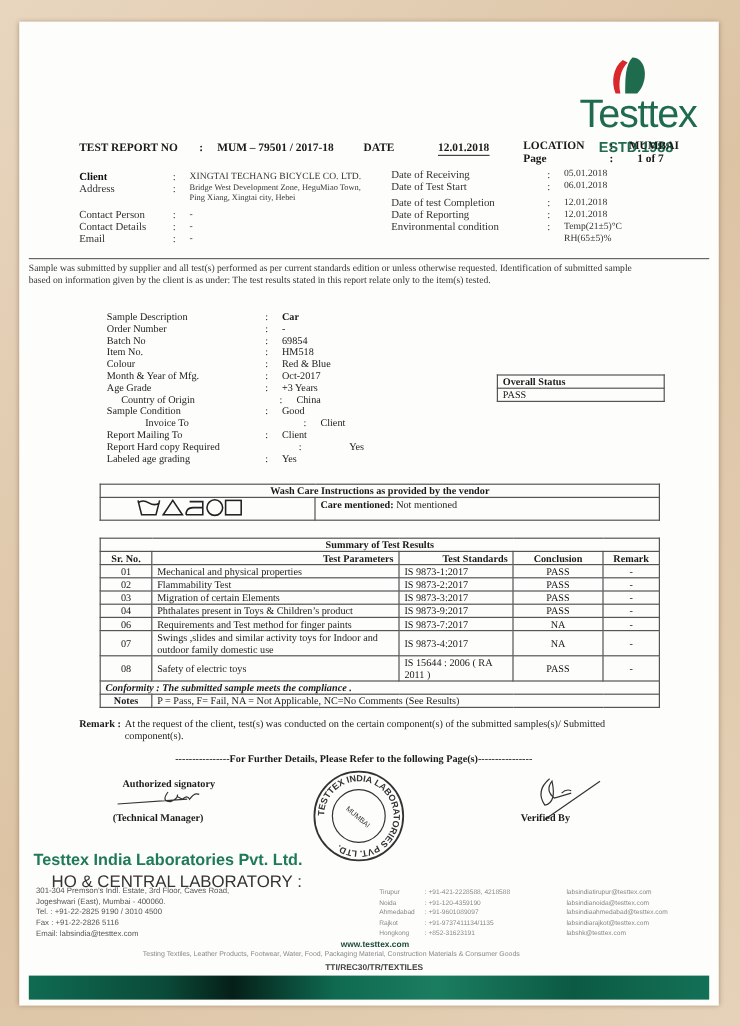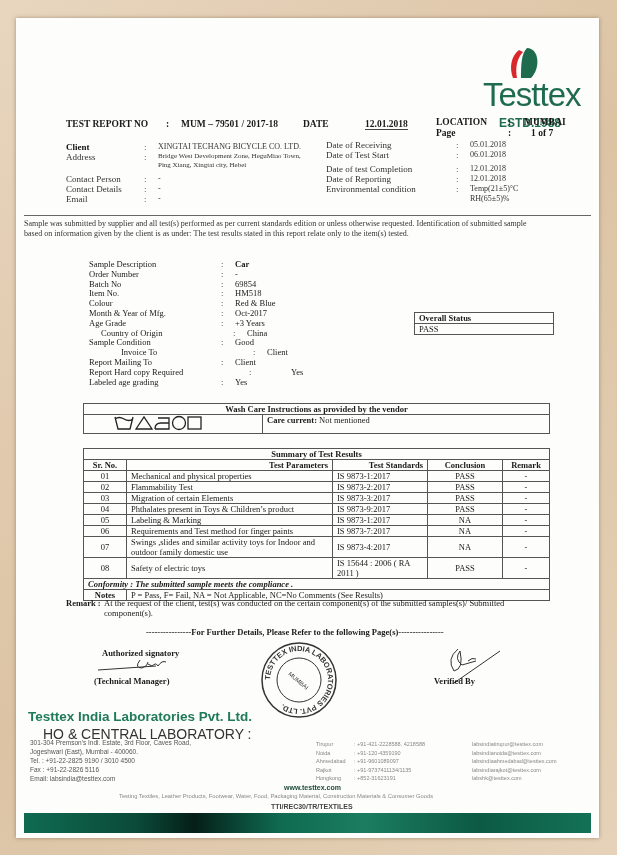--- a/index.html
+++ b/index.html
@@ -208,21 +208,21 @@
         <svg width="120" height="16" viewBox="0 0 120 16">
           <g fill="none" stroke="#222" stroke-width="1.3">
             <path d="M2 2 L5 14 L17 14 L20 2 M2 4 Q6 1 11 4 Q16 7 20 4"></path>
             <path d="M23 14 L31 2 L39 14 Z"></path>
             <path d="M42 14 L56 14 L56 3 L45 3 M42 14 Q42 8 48 8 L56 8"></path>
             <circle cx="66" cy="8" r="6.5"></circle>
             <rect x="75" y="2" width="13" height="12"></rect>
           </g>
         </svg>
       </td>
-      <td style="vertical-align:top"><span class="b">Care current:</span> <span>Not mentioned</span></td>
+      <td style="vertical-align:top"><span class="b">Care mentioned:</span> <span>Not mentioned</span></td>
     </tr>
   </tbody>
     </table>
 
   <table class="abs" style="left:67px;top:430px;width:467px">
     <thead>
       <tr>
           <th colspan="5" class="b c">Summary of Test Results</th>
         </tr>
       <tr>
@@ -253,27 +253,20 @@
           <td>Migration of certain Elements</td>
           <td>IS 9873-3:2017</td>
           <td class="c">PASS</td>
           <td class="c">-</td>
         </tr>
         <tr>
           <td class="c">04</td>
           <td>Phthalates present in Toys &amp; Children’s product</td>
           <td>IS 9873-9:2017</td>
           <td class="c">PASS</td>
-          <td class="c">-</td>
-        </tr>
-        <tr>
-          <td class="c">05</td>
-          <td>Labeling &amp; Marking</td>
-          <td>IS 9873-1:2017</td>
-          <td class="c">NA</td>
           <td class="c">-</td>
         </tr>
         <tr>
           <td class="c">06</td>
           <td>Requirements and Test method for finger paints</td>
           <td>IS 9873-7:2017</td>
           <td class="c">NA</td>
           <td class="c">-</td>
         </tr>
         <tr>

